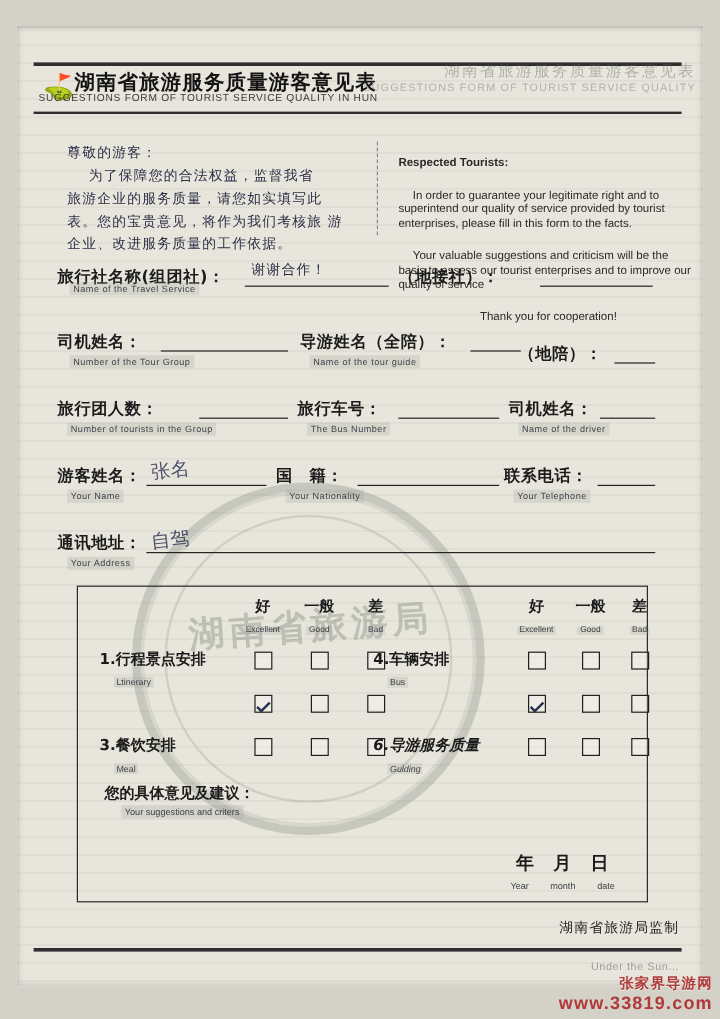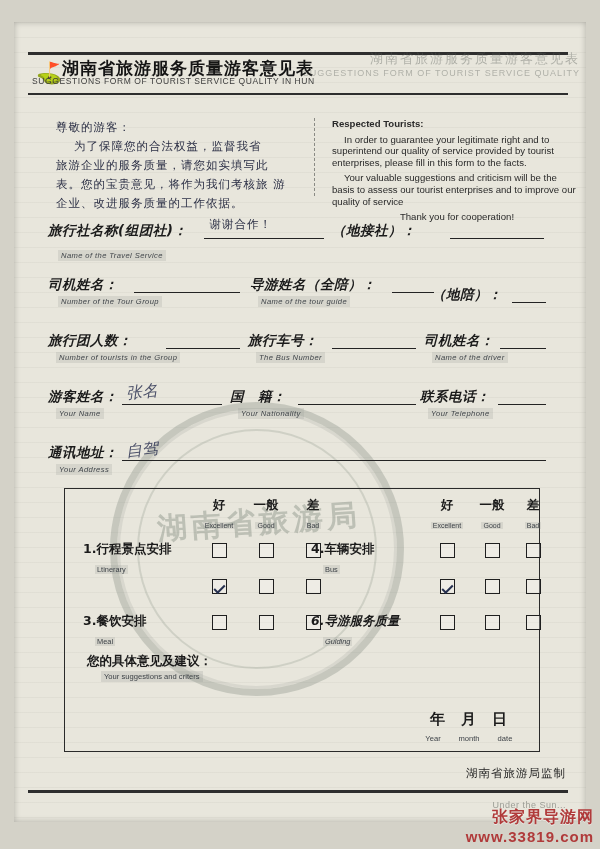--- a/index.html
+++ b/index.html
@@ -117,26 +117,26 @@
   .divider-v{
     position:absolute;left:300px;top:96px;width:0;height:78px;
     border-left:1px dashed #8a8a84;
   }
   
   .intro-en{
     position:absolute;left:318px;top:92px;width:250px;
     font-size:9.6px;line-height:11.6px;color:#2a2a2a;
   }
   .intro-en b{font-weight:bold;}
-  .intro-en p{margin:4px 0 3px 0;}
+  .intro-en p{margin:16px 0 3px 0;}
   .intro-en .ind{text-indent:12px;}
   .intro-en .ctr{text-align:center;}
 
   
-  .field-row{position:absolute;left:0;right:0;height:40px;font-style:italic;}
+  .field-row{position:absolute;left:0;right:0;height:40px;}
   .lbl{
     position:absolute;
     font-family:"DejaVu Sans", sans-serif;
     font-size:13.5px;font-weight:bold;color:#1b1b1b;
     letter-spacing:.5px;
     white-space:nowrap;
   }
   .en{
     position:absolute;
     font-size:7.6px;color:#40454a;
@@ -207,21 +207,21 @@
   }
   .foot-rule{
     position:absolute;left:14px;top:768px;width:540px;height:3px;background:#2e2e2e;
   }
   
   .site{
     position:absolute;right:6px;bottom:4px;text-align:right;
   }
   .site-cn{
     font-family:"DejaVu Sans",sans-serif;
-    font-size:16px;font-weight:bold;color:#b03a3a;
+    font-size:12px;font-weight:bold;color:#b03a3a;
     text-shadow:0 1px 0 rgba(255,255,255,.5);
     letter-spacing:1px;
   }
   .site-url{
     font-size:15px;font-weight:bold;color:#b03a3a;letter-spacing:1px;
   }
 </style>
 </head>
 <body>
 
@@ -253,21 +253,21 @@
     <div class="divider-v"></div>
     <div class="intro-en">
       <p><b>Respected Tourists:</b></p>
       <p class="ind">In order to guarantee your legitimate right and to superintend our quality of service provided by tourist enterprises, please fill in this form to the facts.</p>
       <p class="ind">Your valuable suggestions and criticism will be the basis to assess our tourist enterprises and to improve our quality of service</p>
       <p class="ctr">Thank you for cooperation!</p>
     </div>
 
     <div class="field-row" style="top:196px;">
       <div class="lbl" style="left:34px;top:4px;">旅行社名称(组团社)：</div>
-      <div class="en" style="left:44px;top:32px;">Name  of  the  Travel   Service</div>
+      <div class="en" style="left:44px;top:17px;">Name  of  the  Travel   Service</div>
       <div class="uline" style="left:190px;top:20px;width:120px;"></div>
       <div class="lbl" style="left:318px;top:4px;">（地接社）：</div>
       <div class="uline" style="left:436px;top:20px;width:94px;"></div>
     </div>
 
     <div class="field-row" style="top:250px;">
       <div class="lbl" style="left:34px;top:4px;">司机姓名：</div>
       <div class="en" style="left:44px;top:24px;">Number  of  the  Tour  Group</div>
       <div class="uline" style="left:120px;top:20px;width:106px;"></div>
       <div class="lbl" style="left:236px;top:4px;">导游姓名（全陪）：</div>

